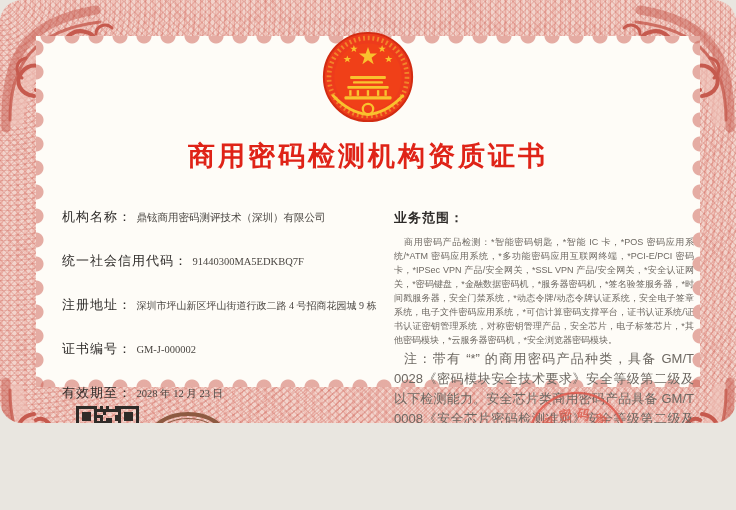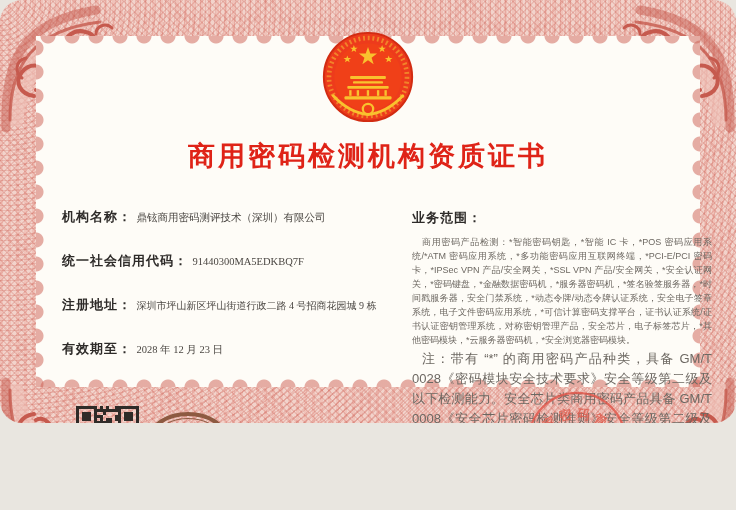--- a/index.html
+++ b/index.html
@@ -28,24 +28,24 @@
     background:radial-gradient(circle at 9px 12px, rgba(203,92,80,.50) 7px, rgba(203,92,80,0) 8px);
     background-size:9px 24px;background-repeat:repeat-y;}
   .flourishes{position:absolute;left:0;top:0;pointer-events:none;}
 
   .emblem{position:absolute;left:320px;top:30px;width:96px;height:94px;}
   .title{position:absolute;left:0;right:0;top:138px;margin:0;text-align:center;
     font-size:27px;font-weight:bold;color:#df2317;letter-spacing:3px;}
 
   .left-col{position:absolute;left:62px;top:207px;width:332px;}
   .field-row{margin-bottom:25px;line-height:17px;white-space:nowrap;}
-  .field-label{font-size:13px;font-weight:bold;color:#2e2b29;letter-spacing:1px;}
+  .field-label{font-size:13px;font-weight:normal;color:#2e2b29;letter-spacing:1px;}
   .field-value{font-size:10.5px;color:#4a4642;font-family:Liberation Serif, serif;}
 
-  .right-col{position:absolute;left:412px;top:209px;width:300px;}
+  .right-col{position:absolute;left:394px;top:209px;width:300px;}
   .scope-heading{font-size:13px;font-weight:bold;color:#2e2b29;letter-spacing:1px;margin:0 0 8px 0;}
   .scope-body{font-size:9px;line-height:14px;color:#6d6862;text-align:justify;text-indent:10px;}
   .scope-note{font-size:13px;line-height:20px;color:#6d6862;text-align:justify;margin-top:2px;text-indent:10px;}
 
   .issuer-block{position:absolute;left:498px;top:422px;width:180px;text-align:center;z-index:3;}
   .issuer-name{font-size:15px;font-weight:bold;color:#46372f;letter-spacing:2px;}
   .issue-date{font-size:11.5px;color:#54433a;margin-top:8px;letter-spacing:1px;
     font-family:"Liberation Serif","DejaVu Serif",serif;}
   .seal{position:absolute;left:524px;top:388px;width:106px;height:106px;z-index:2;opacity:.85;}
 
@@ -117,20 +117,24 @@
       <span class="field-label">机构名称：</span>
       <span class="field-value">鼎铉商用密码测评技术（深圳）有限公司</span>
     </div>
     <div class="field-row">
       <span class="field-label">统一社会信用代码：</span>
       <span class="field-value">91440300MA5EDKBQ7F</span>
     </div>
     <div class="field-row">
       <span class="field-label">注册地址：</span>
       <span class="field-value" style="font-size:10px">深圳市坪山新区坪山街道行政二路 4 号招商花园城 9 栋</span>
+    </div>
+    <div class="field-row">
+      <span class="field-label">证书编号：</span>
+      <span class="field-value">GM-J-000002</span>
     </div>
     <div class="field-row">
       <span class="field-label">有效期至：</span>
       <span class="field-value">2028 年 12 月 23 日</span>
     </div>
   </div>
 
   <div class="right-col">
     <div class="scope-heading">业务范围：</div>
     <div class="scope-body">商用密码产品检测：*智能密码钥匙，*智能 IC 卡，*POS 密码应用系统/*ATM 密码应用系统，*多功能密码应用互联网终端，*PCI-E/PCI 密码卡，*IPSec VPN 产品/安全网关，*SSL VPN 产品/安全网关，*安全认证网关，*密码键盘，*金融数据密码机，*服务器密码机，*签名验签服务器，*时间戳服务器，安全门禁系统，*动态令牌/动态令牌认证系统，安全电子签章系统，电子文件密码应用系统，*可信计算密码支撑平台，证书认证系统/证书认证密钥管理系统，对称密钥管理产品，安全芯片，电子标签芯片，*其他密码模块，*云服务器密码机，*安全浏览器密码模块。</div>

